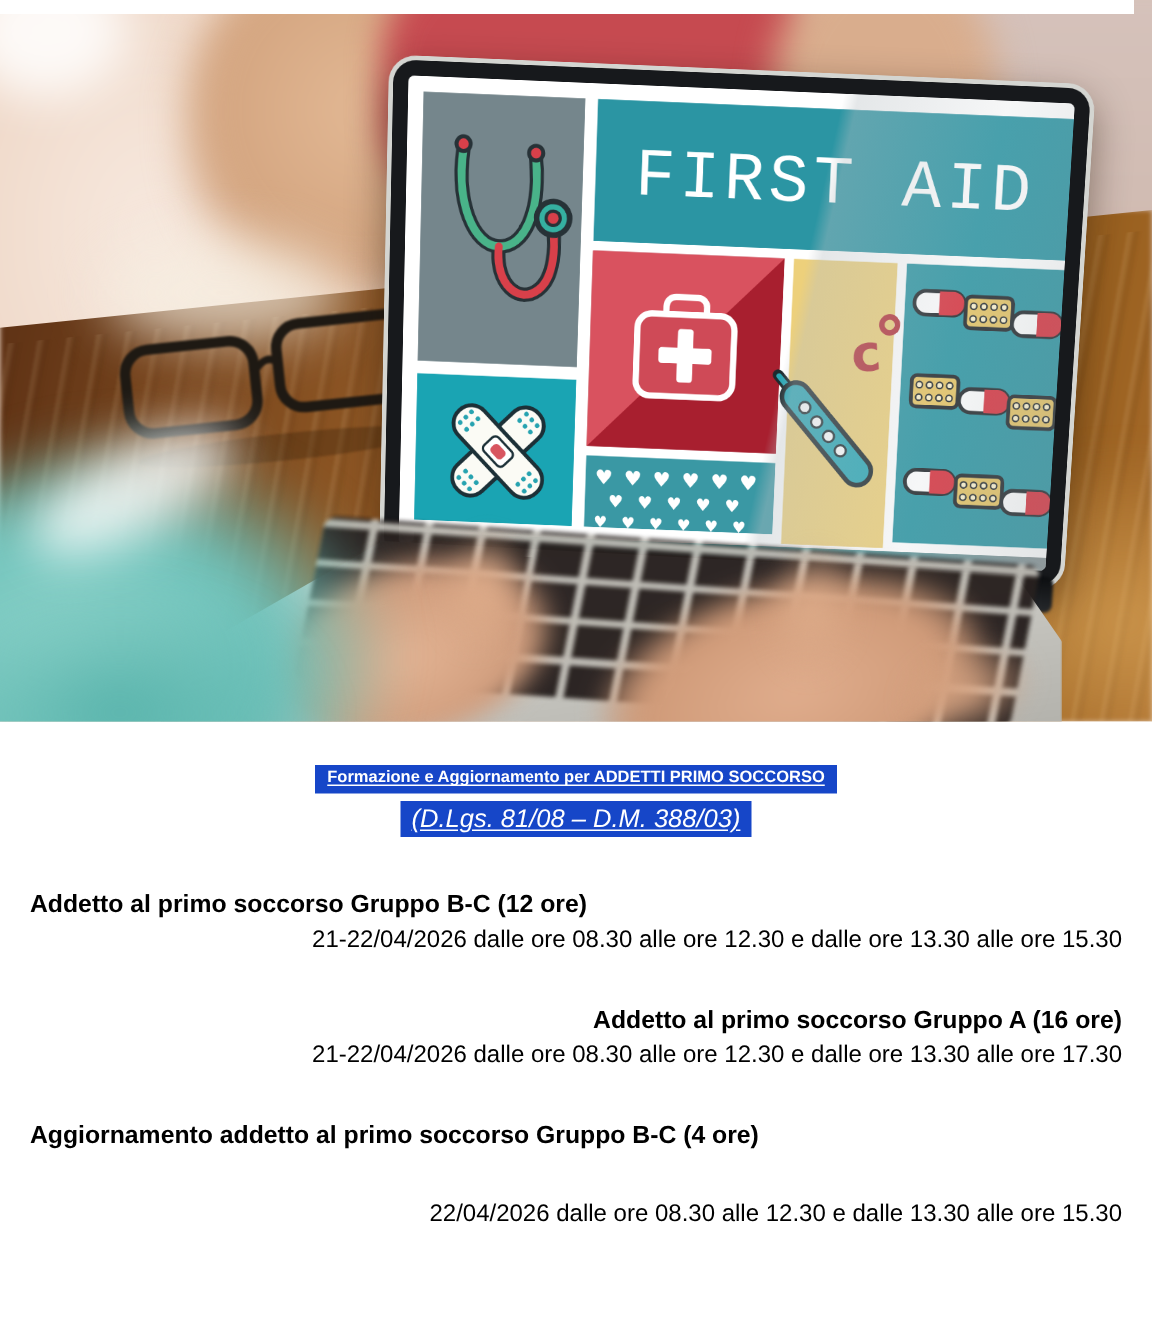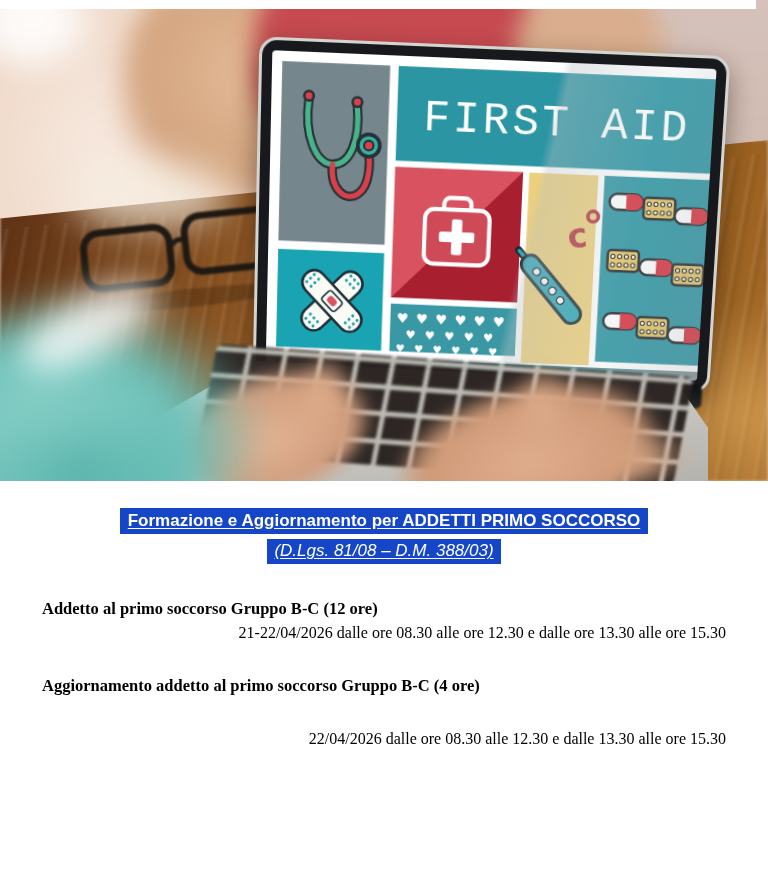--- a/index.html
+++ b/index.html
@@ -83,26 +83,26 @@
     filter:blur(16px);}
   .teal-blur2{left:-60px;top:390px;width:280px;height:170px;border-radius:50%;
     background:radial-gradient(ellipse,#58b3ab 0%,rgba(88,179,171,0) 70%);filter:blur(14px);}
   .teal-streak{left:14px;top:298px;width:150px;height:58px;border-radius:50%;transform:rotate(-28deg);
     background:rgba(255,255,255,.8);filter:blur(16px);}
   .top-strip{left:0;top:0;width:756px;height:9px;background:#fff;}
 
   
   .content{position:relative;width:768px;box-sizing:border-box;padding-top:27px;text-align:center;}
   .t1{display:inline-block;background:var(--hl,#1646c8);color:#fff;font-weight:bold;
-      font-size:17px;line-height:1.25;padding:2px 8px 3px;text-decoration:underline;
+      font-size:11px;line-height:1.25;padding:2px 8px 3px;text-decoration:underline;
       text-underline-offset:2px;}
   .t2{display:inline-block;background:var(--hl,#1646c8);color:#fff;font-size:17px;
       line-height:1.25;padding:1px 7px 2px;margin-top:5px;text-decoration:underline;
       text-underline-offset:2px;font-style:italic;}
-  .courses{margin-top:33px;padding:0 42px;text-align:left;font-family:Liberation Serif, serif;}
+  .courses{margin-top:33px;padding:0 20px;text-align:left;}
   .course{margin-bottom:29px;}
   .course.right{text-align:right;}
   .cname{font-weight:bold;font-size:16.5px;line-height:24px;color:#000;}
   .cdate{font-size:16px;line-height:24px;color:#000;text-align:right;}
 </style>
 </head>
 <body>
 
 <div class="page">
 
@@ -331,20 +331,24 @@
     <div>
       <span class="t1">Formazione e Aggiornamento per ADDETTI PRIMO SOCCORSO</span><br>
       <span class="t2">(D.Lgs. 81/08 – D.M. 388/03)</span>
     </div>
 
     <div class="courses">
       <div class="course left">
         <div class="cname">Addetto al primo soccorso Gruppo B-C (12 ore)</div>
         <div class="cdate">21-22/04/2026 dalle ore 08.30 alle ore 12.30 e dalle ore 13.30 alle ore 15.30</div>
       </div>
+      <div class="course right">
+        <div class="cname">Addetto al primo soccorso Gruppo A (16 ore)</div>
+        <div class="cdate">21-22/04/2026 dalle ore 08.30 alle ore 12.30 e dalle ore 13.30 alle ore 17.30</div>
+      </div>
       <div class="course left">
         <div class="cname">Aggiornamento addetto al primo soccorso Gruppo B-C (4 ore)</div>
       </div>
       <div class="course right">
         <div class="cdate">22/04/2026 dalle ore 08.30 alle 12.30 e dalle 13.30 alle ore 15.30</div>
       </div>
     </div>
   </div>
 </div>
 

